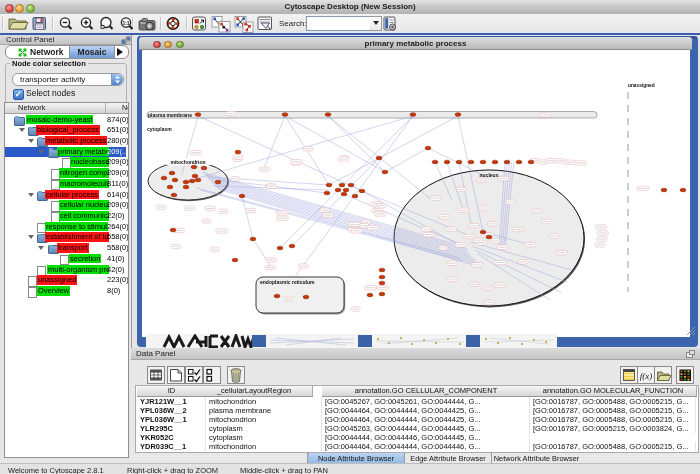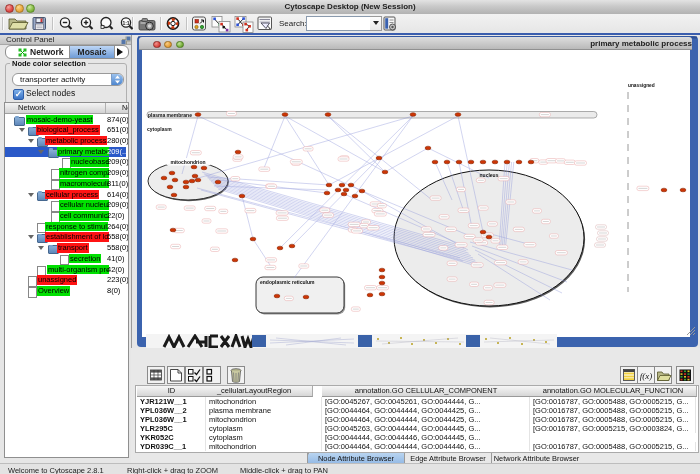--- a/index.html
+++ b/index.html
@@ -41,21 +41,21 @@
 .tlab{position:absolute;top:0;height:9.5px;line-height:9.5px;padding:0 1px;color:#000;overflow:hidden;}
 .cnt{position:absolute;left:102px;top:0;color:#000;font-size:7.5px;}
 .grn{background:#00e000;}
 .red{background:#ff1313;}
 
 #desk{left:132px;top:35px;width:568px;height:313px;background:#e6e6e6;}
 
 #iwin{position:absolute;left:4px;top:1px;width:562px;height:312px;}
 #iwtitle{position:absolute;left:3px;top:1px;width:553px;height:12px;background:linear-gradient(#dedede,#b9b9b9);border-bottom:1px solid #909090;border-radius:3px 3px 0 0;}
 .ilight{position:absolute;top:3.5px;width:5.5px;height:5.5px;border-radius:50%;}
-#iwtitle .title{width:100%;text-align:right;font-size:8px;font-weight:bold;color:#222;line-height:13px;}
+#iwtitle .title{width:100%;text-align:center;font-size:8px;font-weight:bold;color:#222;line-height:13px;}
 
 #dpanel{left:131px;top:348px;width:569px;height:115px;background:#e8e8e8;}
 #dphead{left:0;top:0;width:569px;height:12px;line-height:12px;padding-left:5px;box-sizing:border-box;}
 
 #dtable{left:4px;top:37px;width:562px;height:66px;background:#fff;border:1px solid #aaa;font-size:7.5px;}
 .dhead{position:absolute;top:0;height:10px;background:linear-gradient(#f6f6f6,#d6d6d6);border-right:1px solid #aaa;border-bottom:1px solid #999;text-align:center;line-height:10px;color:#111;overflow:hidden;}
 .dcell{position:absolute;height:9px;line-height:9px;border-right:1px solid #e4e4e4;overflow:hidden;white-space:nowrap;color:#111;padding-left:3px;box-sizing:border-box;}
 
 #btabs{position:absolute;left:176px;top:104px;height:12px;border:1px solid #9a9a9a;border-radius:3px;background:#f6f6f6;font-size:7.4px;color:#111;}
 .btab{position:absolute;top:0;height:12px;line-height:12px;text-align:center;}
@@ -668,20 +668,24 @@
 <svg width="10" height="10" style="position:absolute;left:554px;top:291px" xmlns="http://www.w3.org/2000/svg">
 <g stroke="#9a9a9a" stroke-width="1">
           <line x1="9" y1="1" x2="1" y2="9"></line>
           <line x1="9" y1="4" x2="4" y2="9"></line>
           <line x1="9" y1="7" x2="7" y2="9"></line>
         </g>
 </svg>
   </div>
 
   <div class="abs" id="dpanel">
+    <div class="abs phead" id="dphead">Data Panel<svg width="9" height="8" style="position:absolute;right:5px;top:2px" xmlns="http://www.w3.org/2000/svg">
+          <rect x="0.5" y="2.5" width="6" height="5" fill="#eee" stroke="#888"></rect>
+          <rect x="3.5" y="0.5" width="5" height="4" fill="#ddd" stroke="#888"></rect>
+        </svg></div>
     <svg width="569" height="40" style="position:absolute;left:0;top:0" xmlns="http://www.w3.org/2000/svg">
 
 <g fill="#f2f2f2" stroke="#8a8a8a" stroke-width="1">
 <rect x="16.5" y="18.5" width="17" height="17"></rect>
           <rect x="36.5" y="18.5" width="17" height="17"></rect>
           <rect x="54.5" y="18.5" width="17" height="17"></rect>
           <rect x="72.5" y="18.5" width="17" height="17"></rect>
           <rect x="96.5" y="18.5" width="17" height="17"></rect>
 </g>
 

